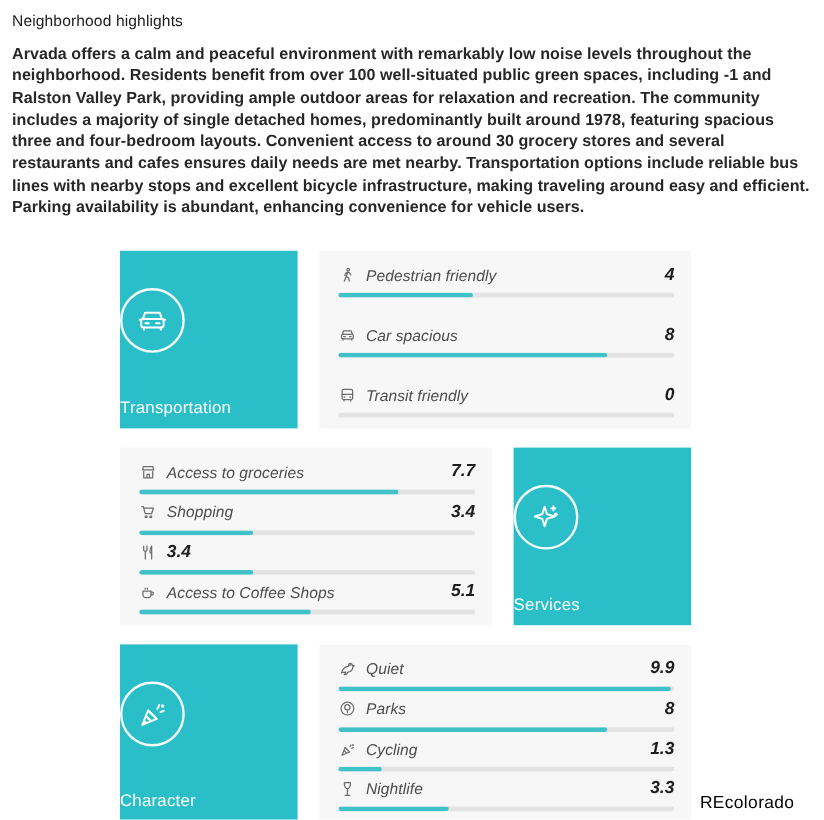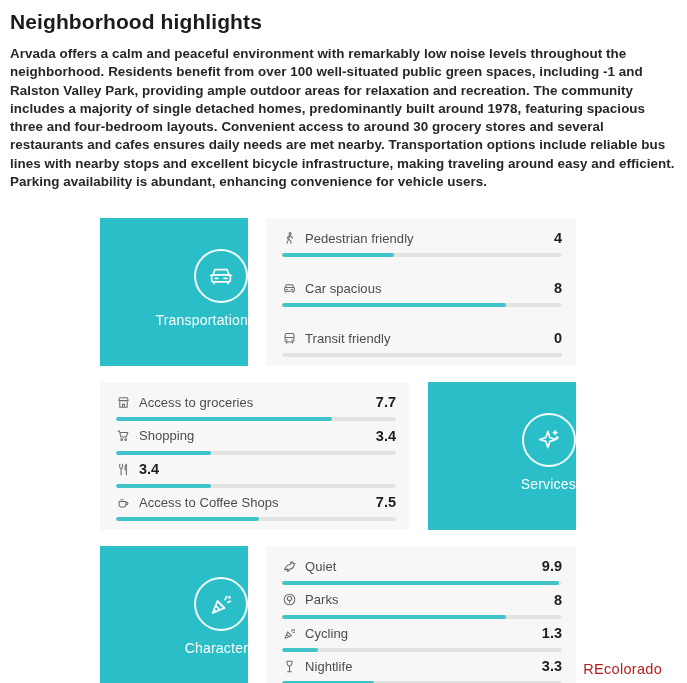--- a/index.html
+++ b/index.html
@@ -7,22 +7,22 @@
     width: 687px; height: 683px;
     background: #ffffff;
     font-family: "Liberation Sans", "DejaVu Sans", sans-serif;
     position: relative;
     overflow: hidden;
     -webkit-font-smoothing: antialiased;
   }
   .page { padding: 8px 10px 0 10px; }
 
   .page-title {
-    font-size: 21px;
-    font-weight: bold;
+    font-size: 13px;
+    font-weight: normal;
     color: #1b1b1b;
     margin: 2px 0 11px 0;
     letter-spacing: .1px;
   }
   .intro {
     font-size: 13.4px;
     line-height: 18.3px;
     color: #272727;
     margin: 0;
     width: 667px;
@@ -43,21 +43,22 @@
   .section-row.card-right .card { order: 1; }
   .section-row.card-right .panel { order: 0; }
 
   .card {
     flex: 0 0 148px;
     width: 148px; height: 148px;
     background: #2abfc8;
     color: #ffffff;
     display: flex;
     flex-direction: column;
-    align-items: flex-end;
+    align-items: flex-start;
+    gap: 28px;
   }
   .card-circle {
     margin-top: 31px;
     width: 50px; height: 50px;
     border: 2px solid rgba(255,255,255,.95);
     border-radius: 50%;
     display: flex; align-items: center; justify-content: center;
   }
   .card-circle svg { width: 28px; height: 28px; stroke: #ffffff; }
   .card-label {
@@ -74,20 +75,21 @@
     padding: 11px 14px 9px 16px;
     display: flex;
     flex-direction: column;
     justify-content: space-between;
   }
   .metric { }
   .metric-top {
     display: flex;
     align-items: center;
     height: 18px;
+    font-style: italic;
   }
   .metric-icon {
     width: 15px; height: 15px;
     margin-right: 8px;
     color: #6e6e6e;
     display: inline-flex;
     flex: 0 0 15px;
   }
   .metric-icon svg { width: 15px; height: 15px; stroke: #6e6e6e; }
   .metric-label {
@@ -112,21 +114,21 @@
     height: 100%;
     width: 0;
     background: #3fc2c8;
     border-radius: 2px;
   }
 
   .watermark {
     position: absolute;
     right: 25px; bottom: 6px;
     font-size: 14.5px;
-    color: #b91c1c;
+    color: #000000;
     letter-spacing: .3px;
   }
 
   svg { fill: none; stroke-linecap: round; stroke-linejoin: round; }
   .metric-icon svg { stroke-width: 1.7; }
   .card-circle svg { stroke-width: 1.4; }
 </style>
 </head>
 <body>
 
@@ -258,21 +260,21 @@
         <div class="metric">
           <div class="metric-top">
             <span class="metric-icon">
               <svg viewBox="0 0 24 24">
                   <path d="M5 10.5 H15.8 v5 a3.8 3.8 0 01-3.8 3.8 H8.8 A3.8 3.8 0 015 15.5 Z"></path>
                   <path d="M15.8 11.8 h1.3 a1.9 1.9 0 010 3.8 h-1.3"></path>
                   <path d="M8 8 V6.7 M11 8 V6.7"></path>
                 </svg>
             </span>
             <span class="metric-label">Access to Coffee Shops</span>
-            <span class="metric-value">7.5</span>
+            <span class="metric-value">5.1</span>
           </div>
           <div class="bar-track">
             <div class="bar-fill" style="width: 51%;"></div>
           </div>
         </div>
       </div>
     </div>
 
     <div class="section-row">
       <div class="card">

